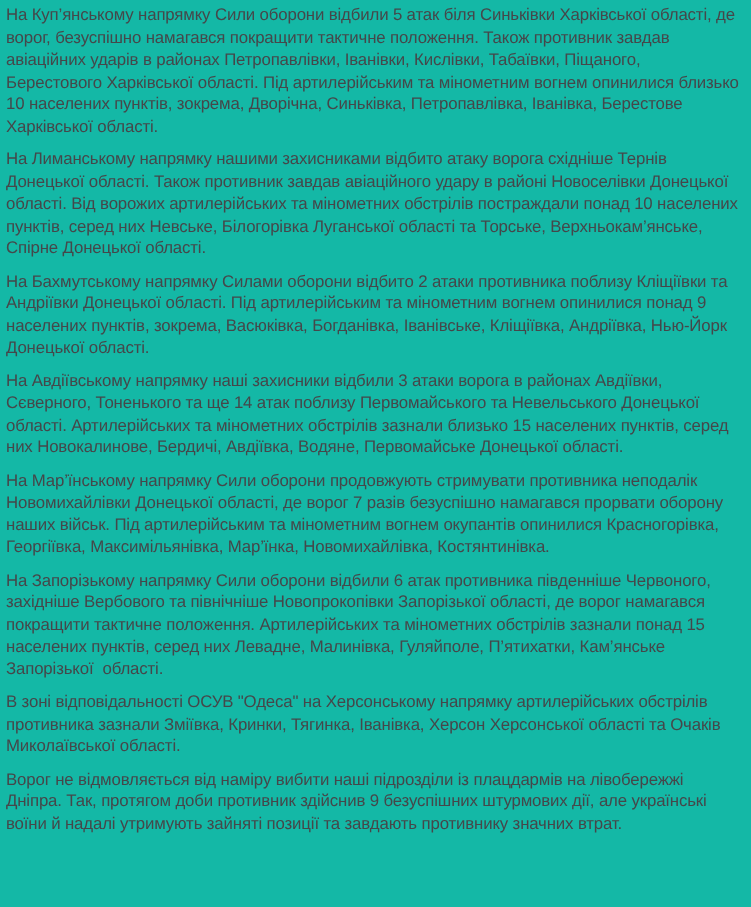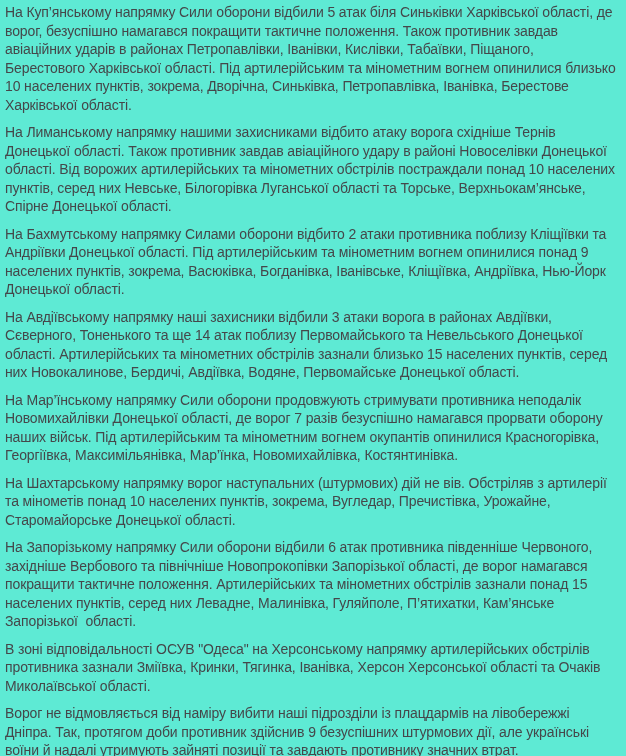--- a/index.html
+++ b/index.html
@@ -5,21 +5,21 @@
   html, body {
     margin: 0;
     padding: 0;
     background: #ffffff;
   }
   .post {
     width: 626px;
     height: 756px;
     box-sizing: border-box;
     padding: 3px 9px 0 5px;
-    background: #5eead4;
+    background: #14b8a6;
     font-family: "Liberation Sans", "DejaVu Sans", sans-serif;
     font-size: 14px;
     line-height: 18.5px;
     letter-spacing: -0.12px;
     color: #45474a;
     overflow: hidden;
   }
   .post p {
     margin: 0 0 9px 0;
     white-space: pre-wrap; 
@@ -27,17 +27,16 @@
 </style>
 </head>
 <body>
 
 <main class="post">
   <p>На Куп’янському напрямку Сили оборони відбили 5 атак біля Синьківки Харківської області, де ворог, безуспішно намагався покращити тактичне положення. Також противник завдав авіаційних ударів в районах Петропавлівки, Іванівки, Кислівки, Табаївки, Піщаного, Берестового Харківської області. Під артилерійським та мінометним вогнем опинилися близько 10 населених пунктів, зокрема, Дворічна, Синьківка, Петропавлівка, Іванівка, Берестове Харківської області.</p>
   <p>На Лиманському напрямку нашими захисниками відбито атаку ворога східніше Тернів Донецької області. Також противник завдав авіаційного удару в районі Новоселівки Донецької області. Від ворожих артилерійських та мінометних обстрілів постраждали понад 10 населених пунктів, серед них Невське, Білогорівка Луганської області та Торське, Верхньокам’янське, Спірне Донецької області.</p>
   <p>На Бахмутському напрямку Силами оборони відбито 2 атаки противника поблизу Кліщіївки та Андріївки Донецької області. Під артилерійським та мінометним вогнем опинилися понад 9 населених пунктів, зокрема, Васюківка, Богданівка, Іванівське, Кліщіївка, Андріївка, Нью-Йорк Донецької області.</p>
   <p>На Авдіївському напрямку наші захисники відбили 3 атаки ворога в районах Авдіївки, Сєверного, Тоненького та ще 14 атак поблизу Первомайського та Невельського Донецької області. Артилерійських та мінометних обстрілів зазнали близько 15 населених пунктів, серед них Новокалинове, Бердичі, Авдіївка, Водяне, Первомайське Донецької області.</p>
   <p>На Мар’їнському напрямку Сили оборони продовжують стримувати противника неподалік Новомихайлівки Донецької області, де ворог 7 разів безуспішно намагався прорвати оборону наших військ. Під артилерійським та мінометним вогнем окупантів опинилися Красногорівка, Георгіївка, Максимільянівка, Мар’їнка, Новомихайлівка, Костянтинівка.</p>
-  <p>На Шахтарському напрямку ворог наступальних (штурмових) дій не вів. Обстріляв з артилерії та мінометів понад 10 населених пунктів, зокрема, Вугледар, Пречистівка, Урожайне, Старомайорське Донецької області.</p>
   <p>На Запорізькому напрямку Сили оборони відбили 6 атак противника південніше Червоного, західніше Вербового та північніше Новопрокопівки Запорізької області, де ворог намагався покращити тактичне положення. Артилерійських та мінометних обстрілів зазнали понад 15 населених пунктів, серед них Левадне, Малинівка, Гуляйполе, П’ятихатки, Кам’янське Запорізької  області.</p>
   <p>В зоні відповідальності ОСУВ "Одеса" на Херсонському напрямку артилерійських обстрілів противника зазнали Зміївка, Кринки, Тягинка, Іванівка, Херсон Херсонської області та Очаків Миколаївської області.</p>
   <p>Ворог не відмовляється від наміру вибити наші підрозділи із плацдармів на лівобережжі Дніпра. Так, протягом доби противник здійснив 9 безуспішних штурмових дії, але українські воїни й надалі утримують зайняті позиції та завдають противнику значних втрат.</p>
 </main>
 
 </body></html>

